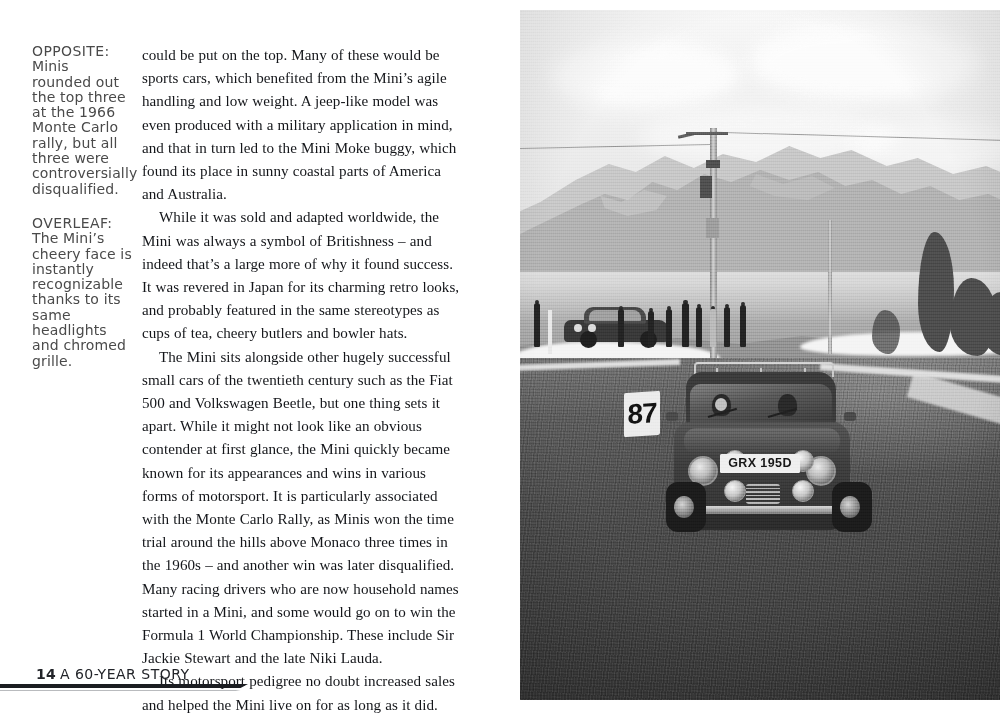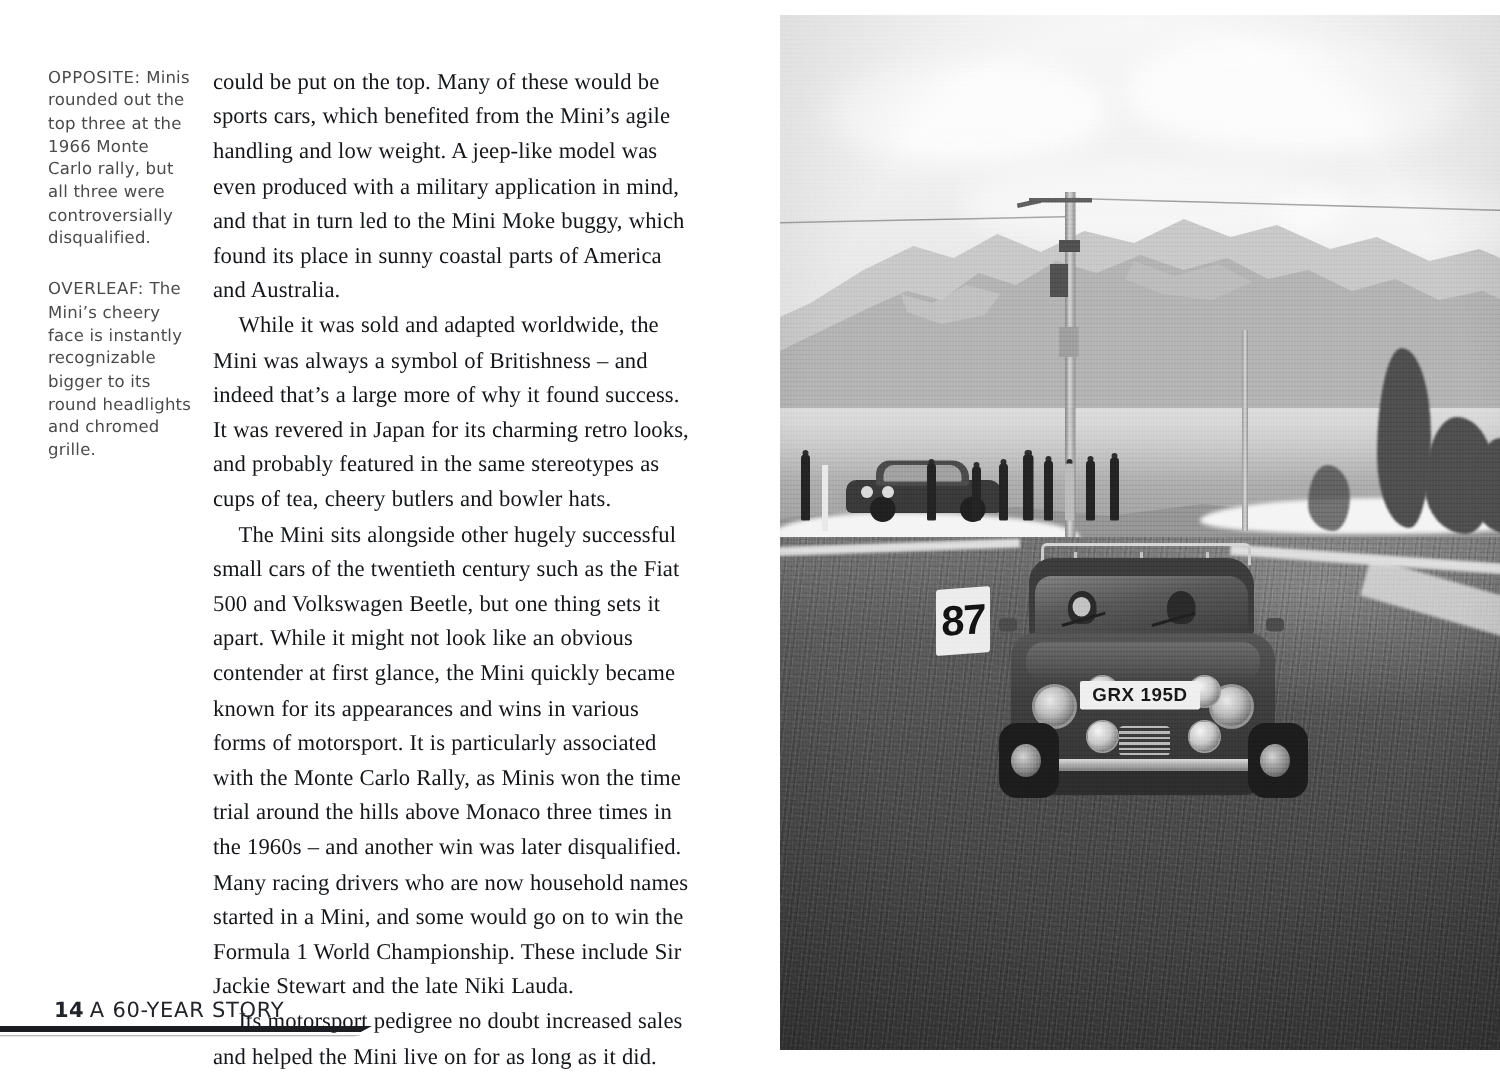--- a/index.html
+++ b/index.html
@@ -24,21 +24,21 @@
 
   
   .margin-col {
     position: absolute;
     left: 32px;
     top: 44px;
     width: 100px;
   }
   .caption {
     font-family: "DejaVu Sans", sans-serif;
-    font-size: 11px;
+    font-size: 14px;
     line-height: 15.3px;
     color: #4a4a4a;
     letter-spacing: 0.15px;
     margin-bottom: 19px;
   }
   .caption .lead {
     letter-spacing: 0.4px;
   }
 
   
@@ -470,21 +470,21 @@
 </head>
 <body>
 
 <div class="spread">
 
   <div class="margin-col">
     <div class="caption">
       <span class="lead">OPPOSITE:</span><span> Minis rounded out the top three at the 1966 Monte Carlo rally, but all three were controversially disqualified.</span>
     </div>
     <div class="caption">
-      <span class="lead">OVERLEAF:</span><span> The Mini’s cheery face is instantly recognizable bigger to its round headlights and chromed grille.</span>
+      <span class="lead">OVERLEAF:</span><span> The Mini’s cheery face is instantly recognizable thanks to its same headlights and chromed grille.</span>
     </div>
   </div>
 
   <div class="body-col">
     <p>could be put on the top. Many of these would be sports cars, which benefited from the Mini’s agile handling and low weight. A jeep-like model was even produced with a military application in mind, and that in turn led to the Mini Moke buggy, which found its place in sunny coastal parts of America and Australia.</p>
     <p class="indent">While it was sold and adapted worldwide, the Mini was always a symbol of Britishness – and indeed that’s a large more of why it found success. It was revered in Japan for its charming retro looks, and probably featured in the same stereotypes as cups of tea, cheery butlers and bowler hats.</p>
     <p class="indent">The Mini sits alongside other hugely successful small cars of the twentieth century such as the Fiat 500 and Volkswagen Beetle, but one thing sets it apart. While it might not look like an obvious contender at first glance, the Mini quickly became known for its appearances and wins in various forms of motorsport. It is particularly associated with the Monte Carlo Rally, as Minis won the time trial around the hills above Monaco three times in the 1960s – and another win was later disqualified. Many racing drivers who are now household names started in a Mini, and some would go on to win the Formula 1 World Championship. These include Sir Jackie Stewart and the late Niki Lauda.</p>
     <p class="indent">Its motorsport pedigree no doubt increased sales and helped the Mini live on for as long as it did. But as the car entered the 1980s and 1990s, it was becoming increasingly outmoded and long in the tooth. Buyers who needed a car that was cheap to run and easy to park still flocked to the Mini – and it was a popular first car to own – but many customers were drawn towards the Austin Metro, which made its debut in 1980. It was bigger and more spacious than the Mini, and gave British Leyland a model to compete with the Ford Fiesta and Volkswagen Polo, which were both introduced in the late 1970s.</p>
   </div>
 

